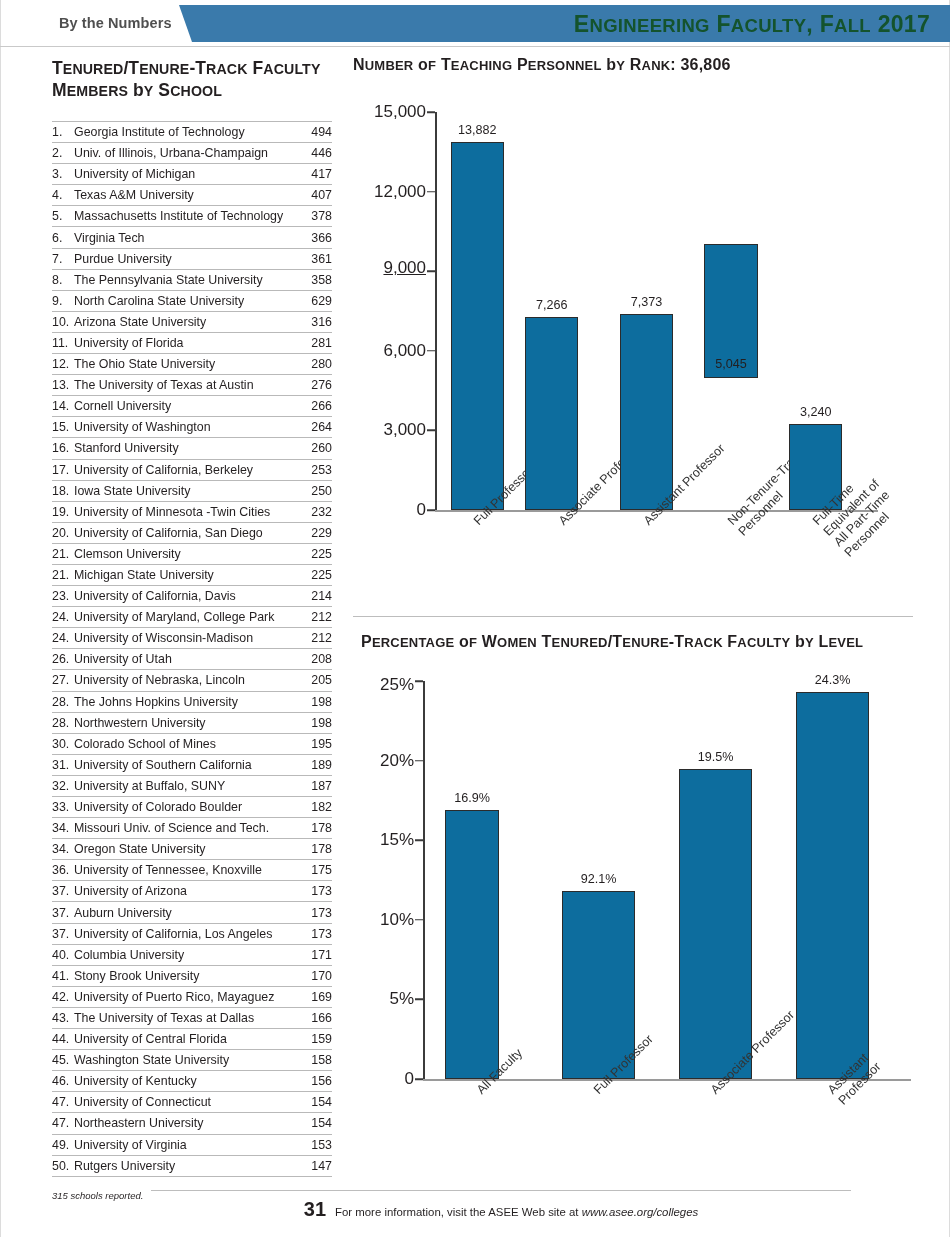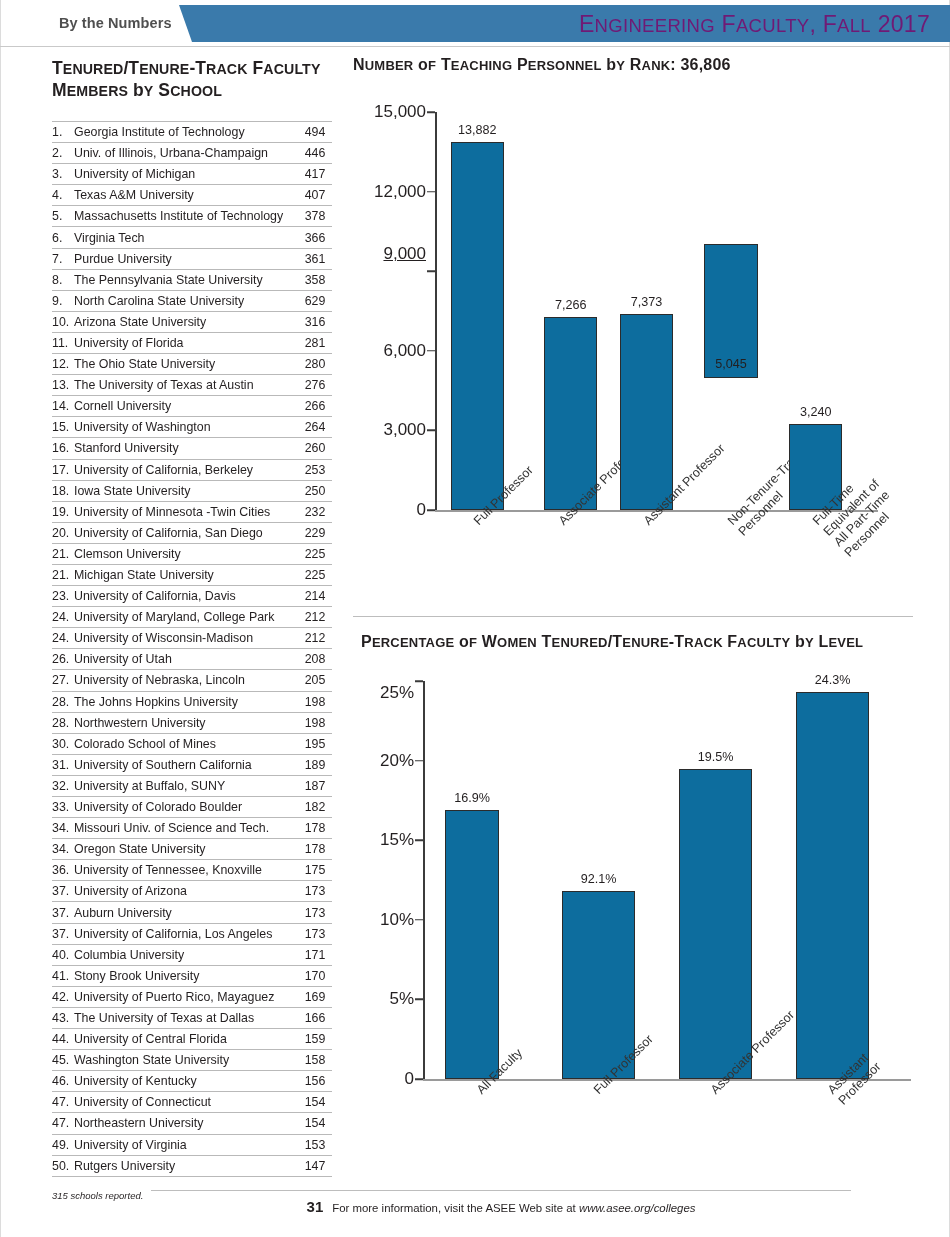--- a/index.html
+++ b/index.html
@@ -19,21 +19,21 @@
     background:#3a7aab;
     clip-path: polygon(179px 0, 950px 0, 950px 100%, 192px 100%);
   }
   .header-kicker {
     position:absolute; left:59px; top:15px;
     font-size:14.5px; font-weight:bold; color:#4f4f4f;
     letter-spacing:0.1px;
   }
   .header-title {
     position:absolute; right:20px; top:11px;
-    color:#701a75; font-weight:normal; font-size:23px;
+    color:#14532d; font-weight:bold; font-size:23px;
     letter-spacing:0.3px; white-space:nowrap;
   }
   .header-title .sc { font-size:18.5px; }
   .header-rule {
     position:absolute; left:0; top:46px; width:950px; height:1px;
     background:#c9c9c9;
   }
 
   
   .left-col { position:absolute; left:52px; top:58px; width:280px; }
@@ -41,21 +41,21 @@
     font-weight:bold; font-size:17.5px; line-height:21px;
     letter-spacing:0.1px; color:#231f20;
   }
   .left-title .sc { font-size:14.2px; }
   .rank-table { margin-top:19px; width:280px; border-collapse:collapse; }
   .rank-table tr { border-bottom:1px solid #b9b9b9; }
   .rank-table tr:first-child { border-top:1px solid #b9b9b9; }
   .rank-table td { font-size:12.4px; padding:3.05px 0 3.05px 0; color:#231f20; }
   .rank-num { width:21px; text-align:left; }
   .rank-name { text-align:left; padding-left:1px !important; }
-  .rank-val { text-align:center; width:34px; }
+  .rank-val { text-align:right; width:34px; }
   .footnote {
     margin-top:13px; font-size:9.5px; font-style:italic; color:#231f20;
   }
 
   
   .right-col { position:absolute; left:353px; top:56px; width:560px; }
   .chart-title {
     font-weight:bold; font-size:16px; letter-spacing:0.2px; color:#231f20;
     white-space:nowrap;
   }
@@ -108,21 +108,21 @@
 
   
   .footer-rule {
     position:absolute; left:151px; top:1190px; width:700px; height:1px;
     background:#bdbdbd;
   }
   .footer-text {
     position:absolute; left:151px; top:1198px; width:700px;
     text-align:center; font-size:11.4px; color:#231f20;
   }
-  .footer-page { font-weight:bold; font-size:15px; margin-right:9px;margin-top:36px; }
+  .footer-page { font-weight:bold; font-size:20px; margin-right:9px;margin-top:36px; }
   .footer-url { font-style:italic; }
   .page-edge-left  { position:absolute; left:0; top:0; width:1px; height:1237px; background:#dcdcdc; }
   .page-edge-right { position:absolute; right:0; top:0; width:1px; height:1237px; background:#dcdcdc; }
 </style>
 </head>
 <body>
 
 <div class="page-edge-left"></div>
 <div class="page-edge-right"></div>
 
@@ -398,31 +398,31 @@
       <div class="plot" style="position: absolute; left: 0px; top: 38px; width: 560px; height: 398px;">
         <div class="yaxis-line" style="left: 82px; top: 0px; height: 398px;"></div>
         <div class="xaxis-line" style="left: 82px; top: 398px; width: 443px;"></div>
         <div class="ytick" style="left: 74px; top: 398px;"></div>
         <div class="ylabel" style="right: 487px; top: 398px;">0</div>
         <div class="ytick" style="left: 74px; top: 318.4px;"></div>
         <div class="ylabel" style="right: 487px; top: 318.4px;">3,000</div>
         <div class="ytick" style="left: 74px; top: 238.8px;"></div>
         <div class="ylabel" style="right: 487px; top: 238.8px;">6,000</div>
         <div class="ytick" style="left: 74px; top: 159.2px;"></div>
-        <div class="ylabel" style="right: 487px; top: 142px; text-decoration: underline;">9,000</div>
+        <div class="ylabel" style="right: 487px; top: 156px; text-decoration: underline;">9,000</div>
         <div class="ytick" style="left: 74px; top: 79.6px;"></div>
         <div class="ylabel" style="right: 487px; top: 79.6px;">12,000</div>
         <div class="ytick" style="left: 74px; top: 0px;"></div>
         <div class="ylabel" style="right: 487px; top: 0px;">15,000</div>
         <div class="bar-wrap" style="left: 97.651px; width: 53.298px;">
           <div class="bar" style="height: 368.336px; background: rgb(13, 109, 158);"></div>
           <div class="bar-label" style="top: 10.6643px;">13,882</div>
         </div>
         <div class="xlabel" style="left: 118.3px; top: 406px;">Full Professor</div>
-        <div class="bar-wrap" style="left: 191px; width: 53.298px;">
+        <div class="bar-wrap" style="left: 172px; width: 53.298px;">
           <div class="bar" style="height: 192.791px; background: rgb(13, 109, 158);"></div>
           <div class="bar-label" style="top: 186.209px;">7,266</div>
         </div>
         <div class="xlabel" style="left: 202.9px; top: 406px;">Associate Professor</div>
         <div class="bar-wrap" style="left: 266.851px; width: 53.298px;">
           <div class="bar" style="height: 195.63px; background: rgb(13, 109, 158);"></div>
           <div class="bar-label" style="top: 183.37px;">7,373</div>
         </div>
         <div class="xlabel" style="left: 287.5px; top: 406px;">Assistant Professor</div>
         <div class="bar-wrap" style="left: 351.451px; width: 53.298px; justify-content: center;">
@@ -453,21 +453,21 @@
         <div class="ylabel" style="right: 507px; top: 398px;">0</div>
         <div class="ytick" style="left: 54px; top: 318.4px;"></div>
         <div class="ylabel" style="right: 507px; top: 318.4px;">5%</div>
         <div class="ytick" style="left: 54px; top: 238.8px;"></div>
         <div class="ylabel" style="right: 507px; top: 238.8px;">10%</div>
         <div class="ytick" style="left: 54px; top: 159.2px;"></div>
         <div class="ylabel" style="right: 507px; top: 159.2px;">15%</div>
         <div class="ytick" style="left: 54px; top: 79.6px;"></div>
         <div class="ylabel" style="right: 507px; top: 79.6px;">20%</div>
         <div class="ytick" style="left: 54px; top: 0px;"></div>
-        <div class="ylabel" style="right: 507px; top: 12px;">25%</div>
+        <div class="ylabel" style="right: 507px; top: 4px;">25%</div>
         <div class="bar-wrap" style="left: 84.23px; width: 54px;">
           <div class="bar" style="height: 269.048px; background: rgb(13, 109, 158);"></div>
           <div class="bar-label" style="top: 109.952px;">16.9%</div>
         </div>
         <div class="xlabel" style="left: 112.5px; top: 406px;">All Faculty</div>
         <div class="bar-wrap" style="left: 201.23px; width: 72.54px;">
           <div class="bar" style="height: 187.856px; background: rgb(13, 109, 158);"></div>
           <div class="bar-label" style="top: 191.144px;">92.1%</div>
         </div>
         <div class="xlabel" style="left: 229.5px; top: 406px;">Full Professor</div>

